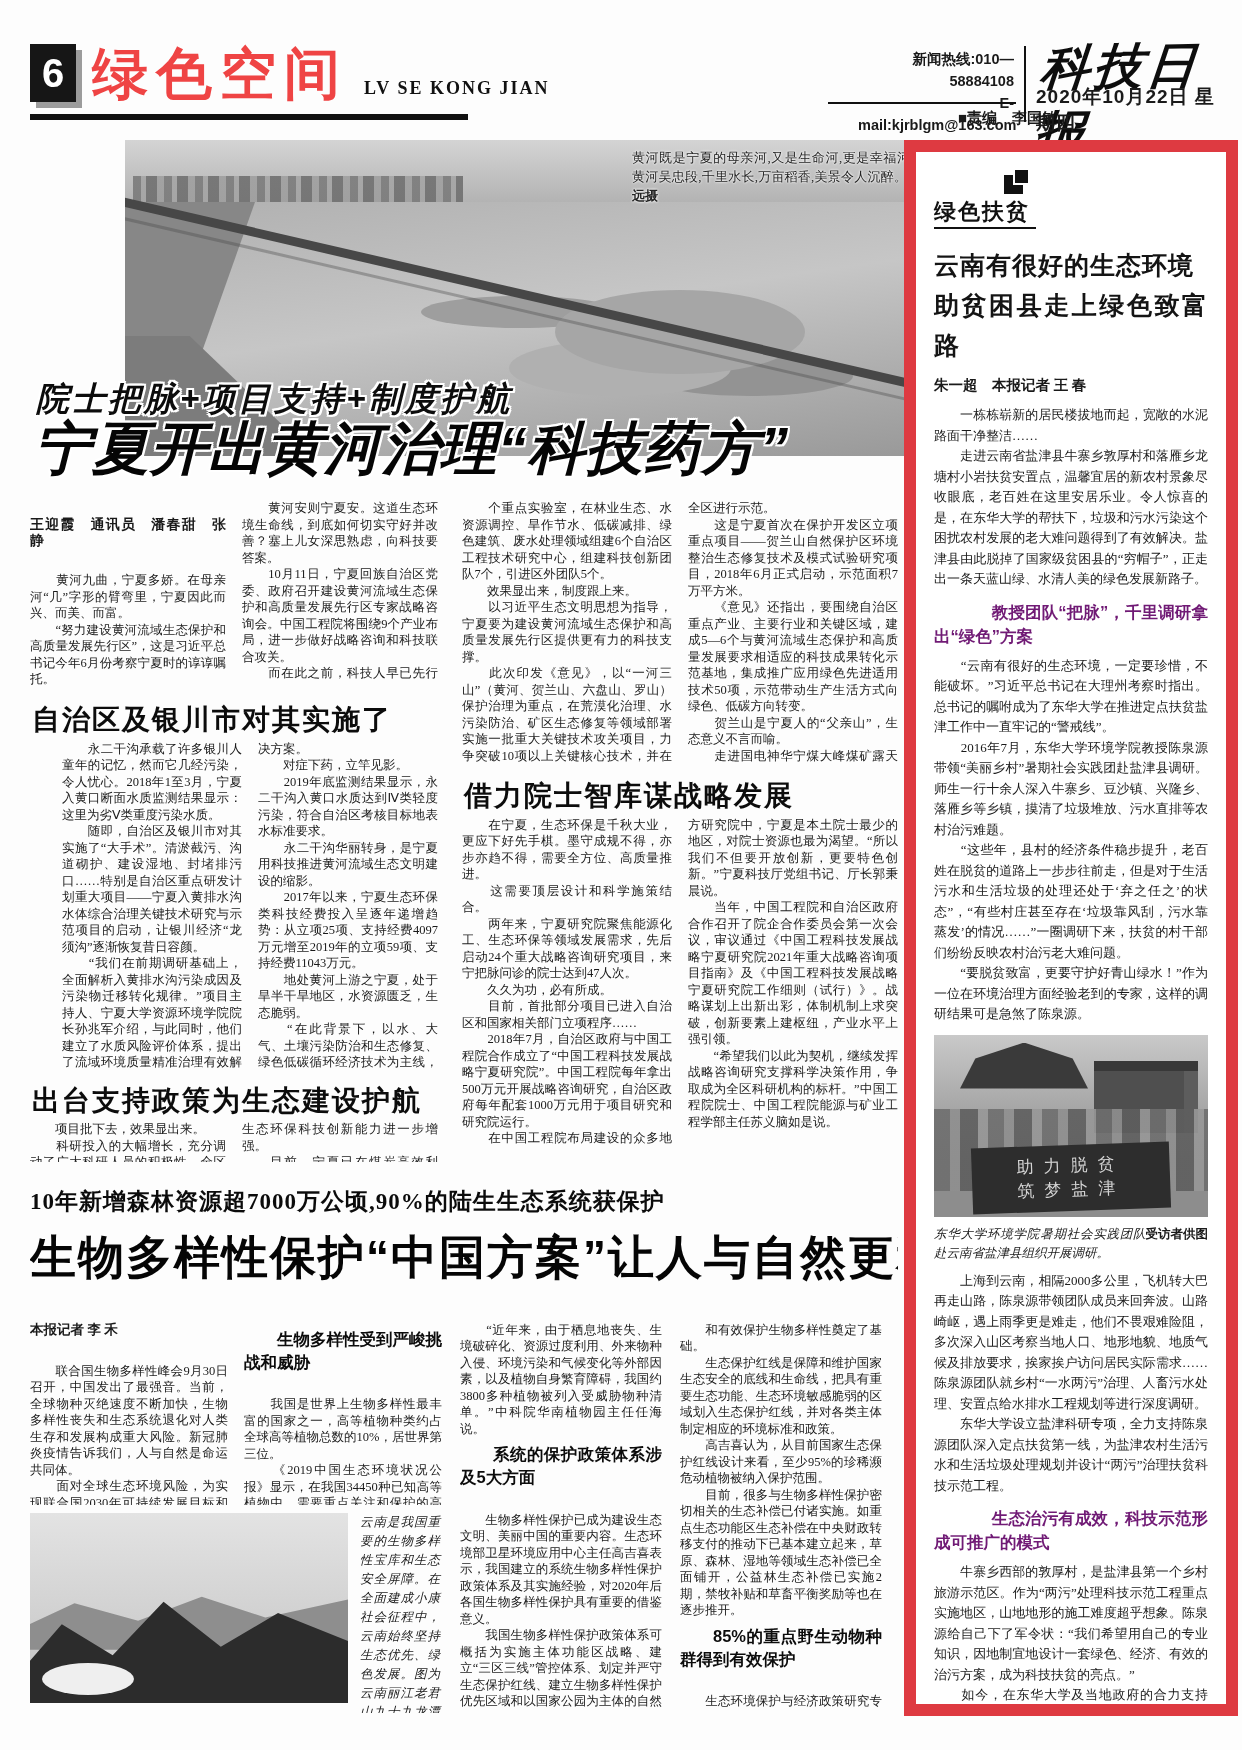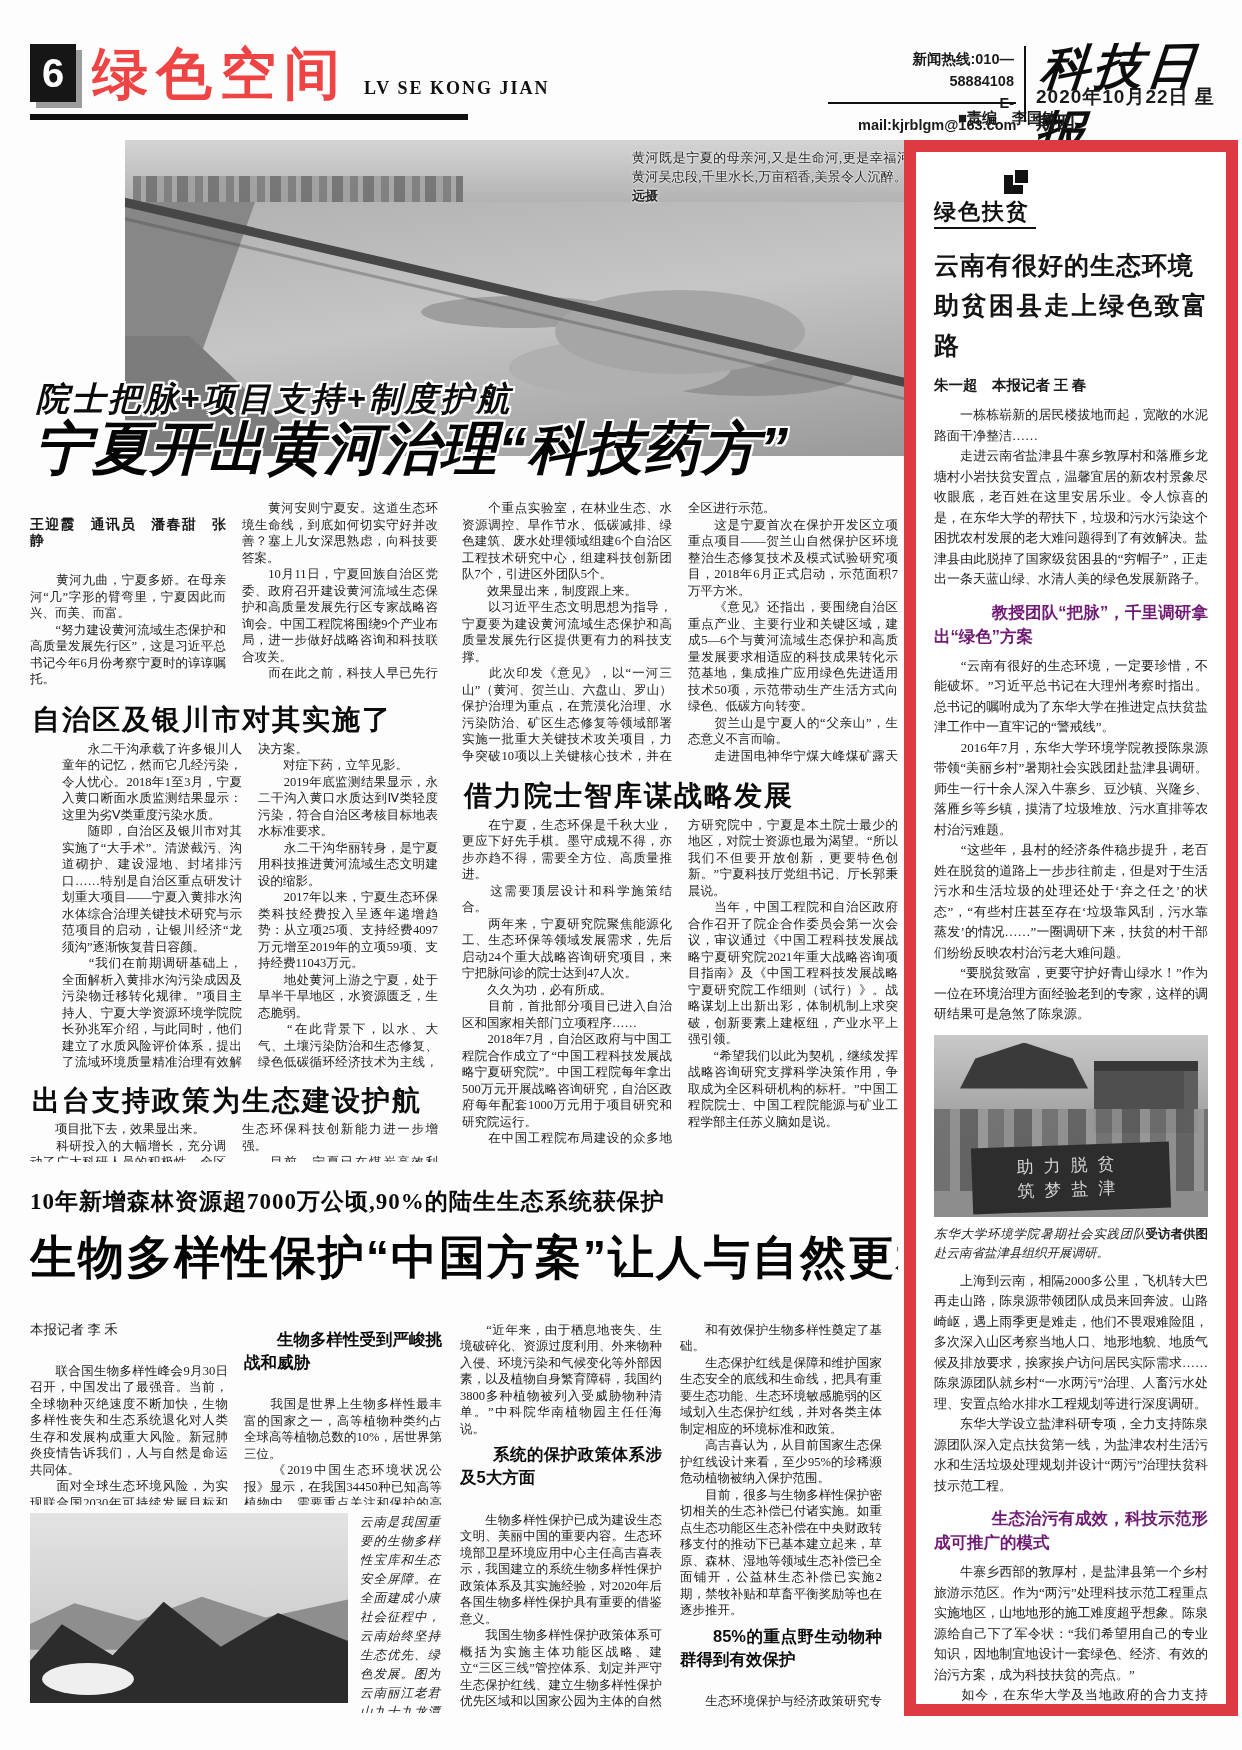--- a/index.html
+++ b/index.html
@@ -74,21 +74,21 @@
   .b-kicker{font-weight:bold;font-size:23px;letter-spacing:1px;color:#0b0b0b;}
   .b-headline{font-family:"Liberation Sans",sans-serif;font-weight:900;font-size:46px;letter-spacing:2px;
           margin-top:10px;color:#050505;white-space:nowrap;}
   .b-cols{margin-top:16px;display:flex;gap:18px;font-size:12.5px;line-height:16.5px;text-align:justify;}
   .bgrp{width:412px;}
   .btwo{display:flex;gap:16px;height:200px;overflow:hidden;}
   .bcol{width:198px;white-space:pre-line;overflow:hidden;}
   .bcol3,.bcol4{width:202px;white-space:pre-line;overflow:hidden;height:405px;}
   .bsub{font-family:"Liberation Sans",sans-serif;font-weight:900;font-size:16.5px;line-height:23px;
           text-indent:2em;margin:6px 0;white-space:normal;color:#0c0c0c;}
-  .b-byline{font-weight:normal;font-size:13.5px;margin-bottom:8px;white-space:normal;}
+  .b-byline{font-weight:bold;font-size:13.5px;margin-bottom:8px;white-space:normal;}
   .photo-row{display:flex;gap:12px;margin-top:8px;height:192px;}
   #photo-b{position:relative;width:318px;height:190px;overflow:hidden;background:#cfcfcf;flex:none;}
   .pb-sky{position:absolute;inset:0;background:linear-gradient(#e3e3e3,#c2c2c2);}
   .pb-ridge{position:absolute;left:0;top:38%;width:100%;height:34%;background:#8e8e8e;
           clip-path:polygon(0 60%,14% 28%,34% 55%,54% 18%,74% 50%,100% 22%,100% 100%,0 100%);}
   .pb-mtn{position:absolute;left:0;top:26%;width:100%;height:74%;background:#2c2c2c;
           clip-path:polygon(0 70%,10% 44%,26% 66%,42% 28%,60% 60%,78% 36%,100% 56%,100% 100%,0 100%);}
   .pb-lake{position:absolute;left:12px;bottom:8px;width:92px;height:32px;background:#efefef;border-radius:50%;}
   .b-cap{width:80px;font-style:italic;font-size:12.5px;line-height:19px;display:flex;flex-direction:column;text-align:justify;}
 

